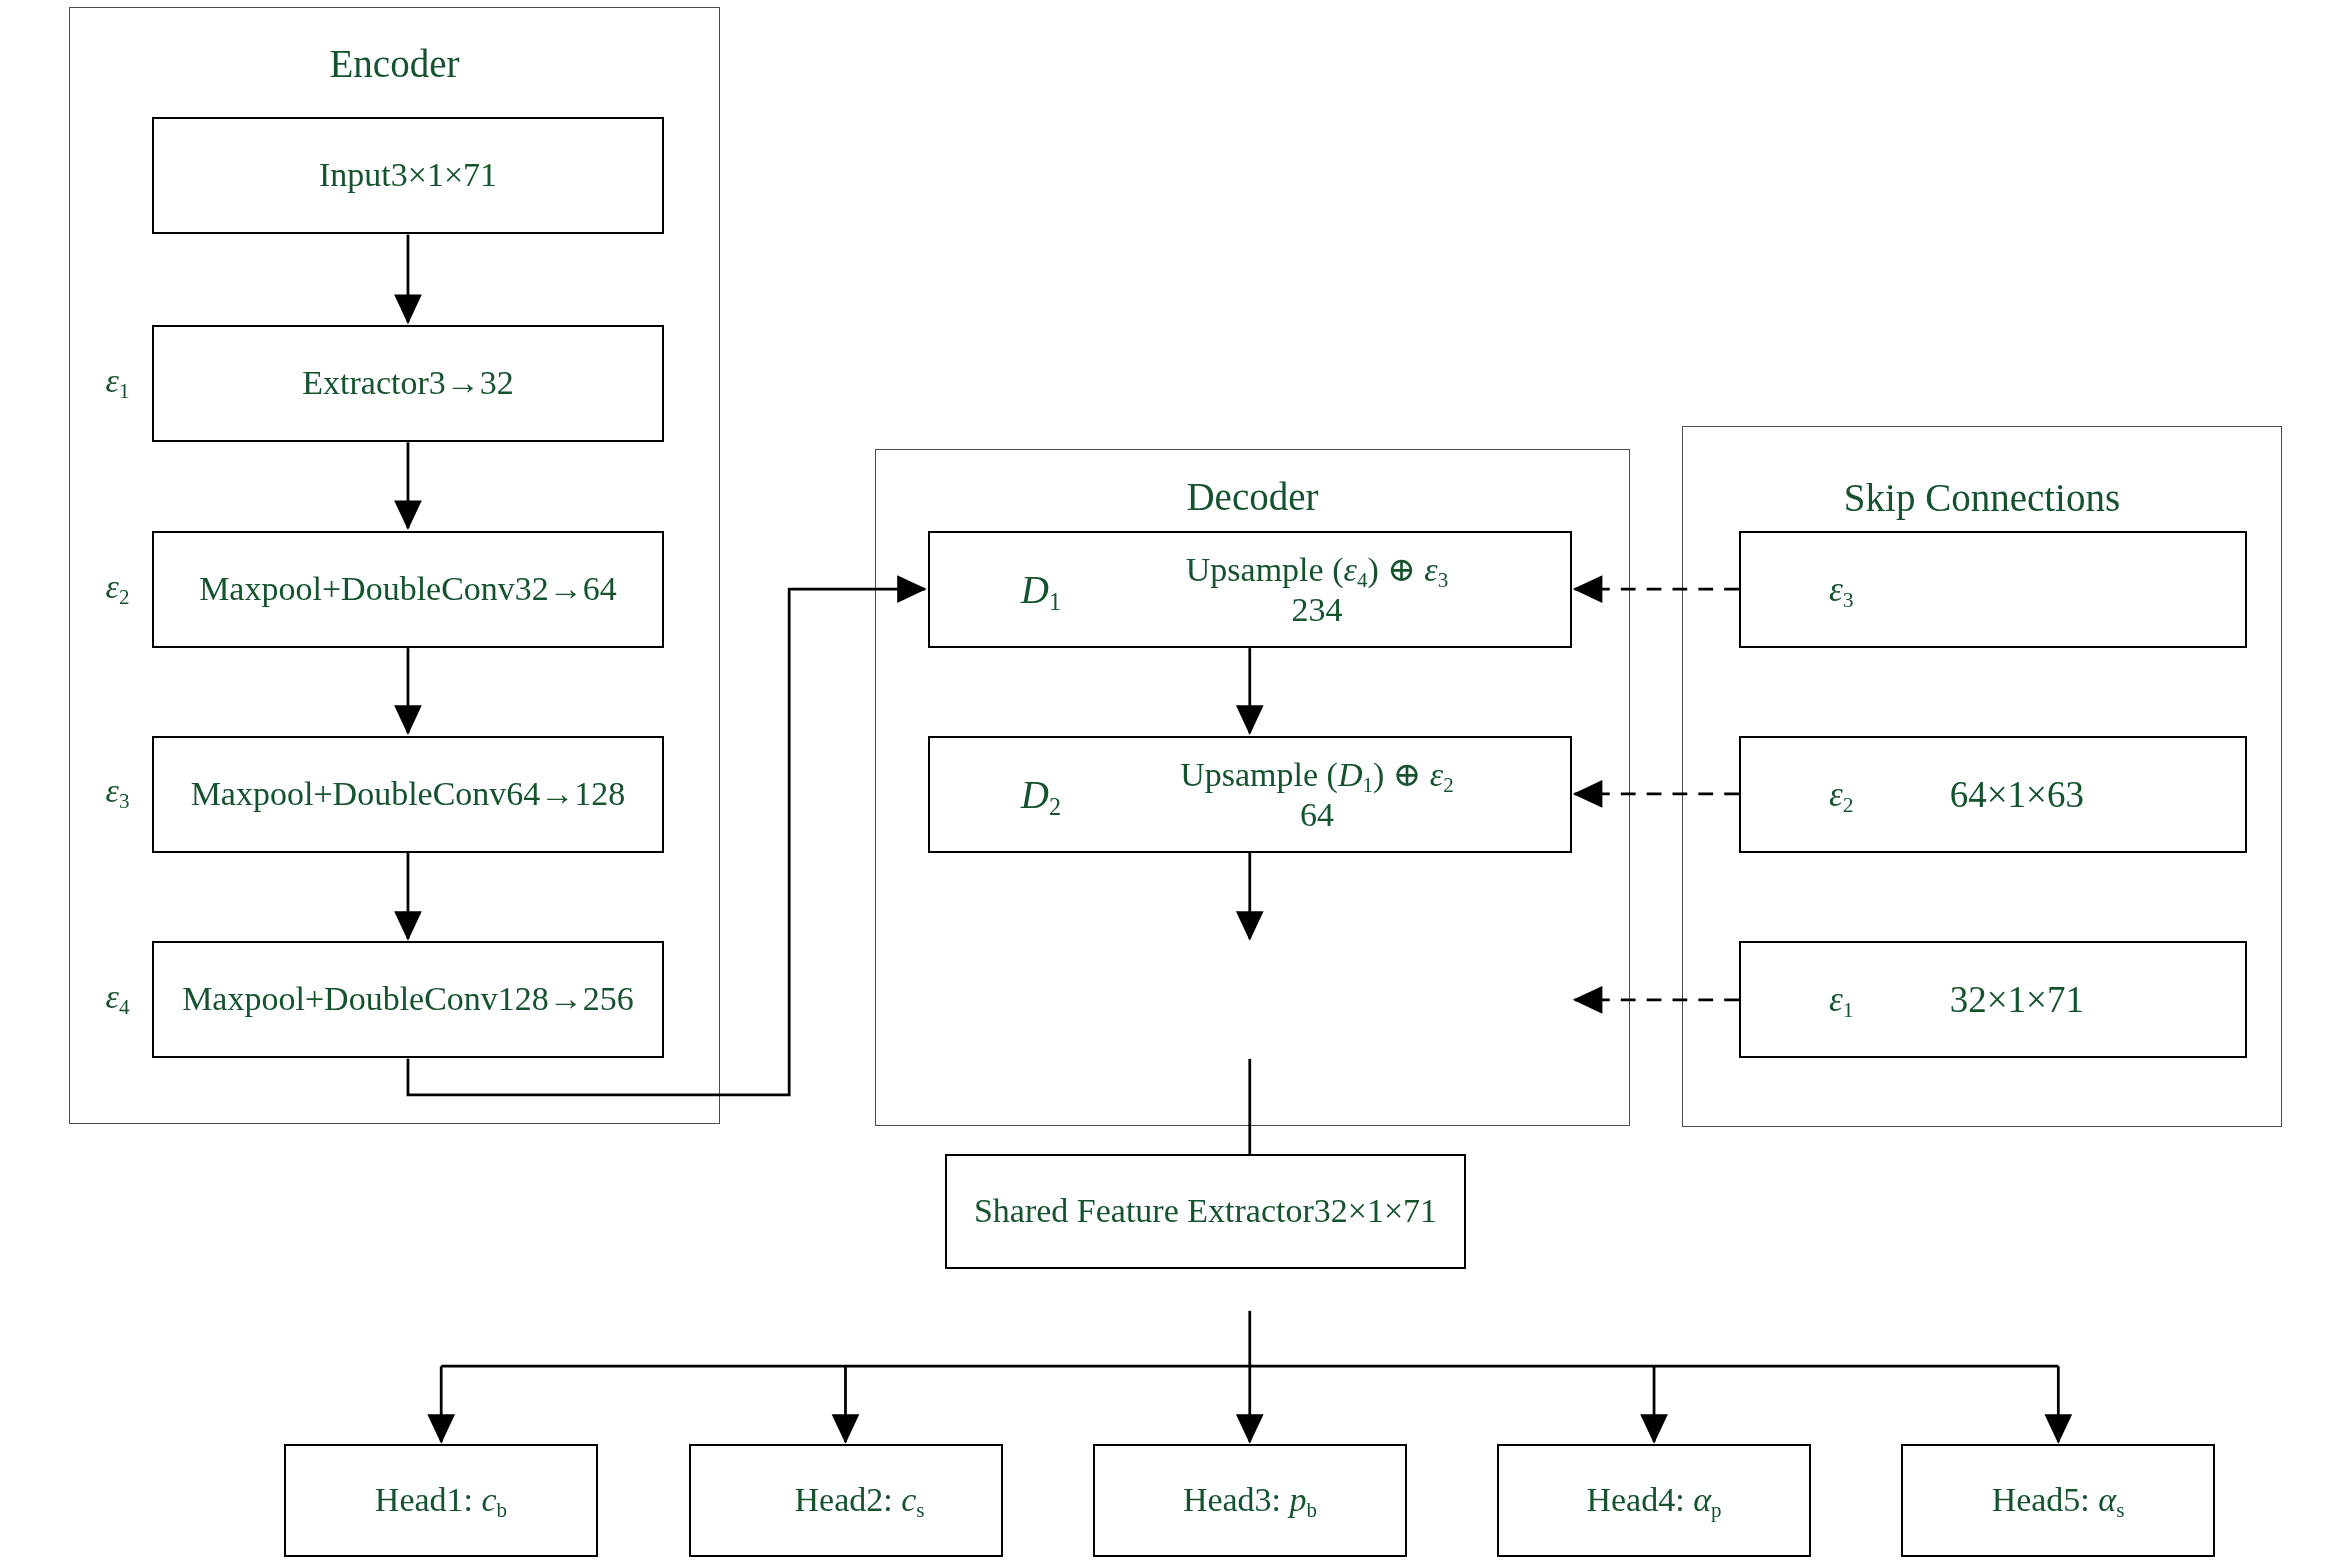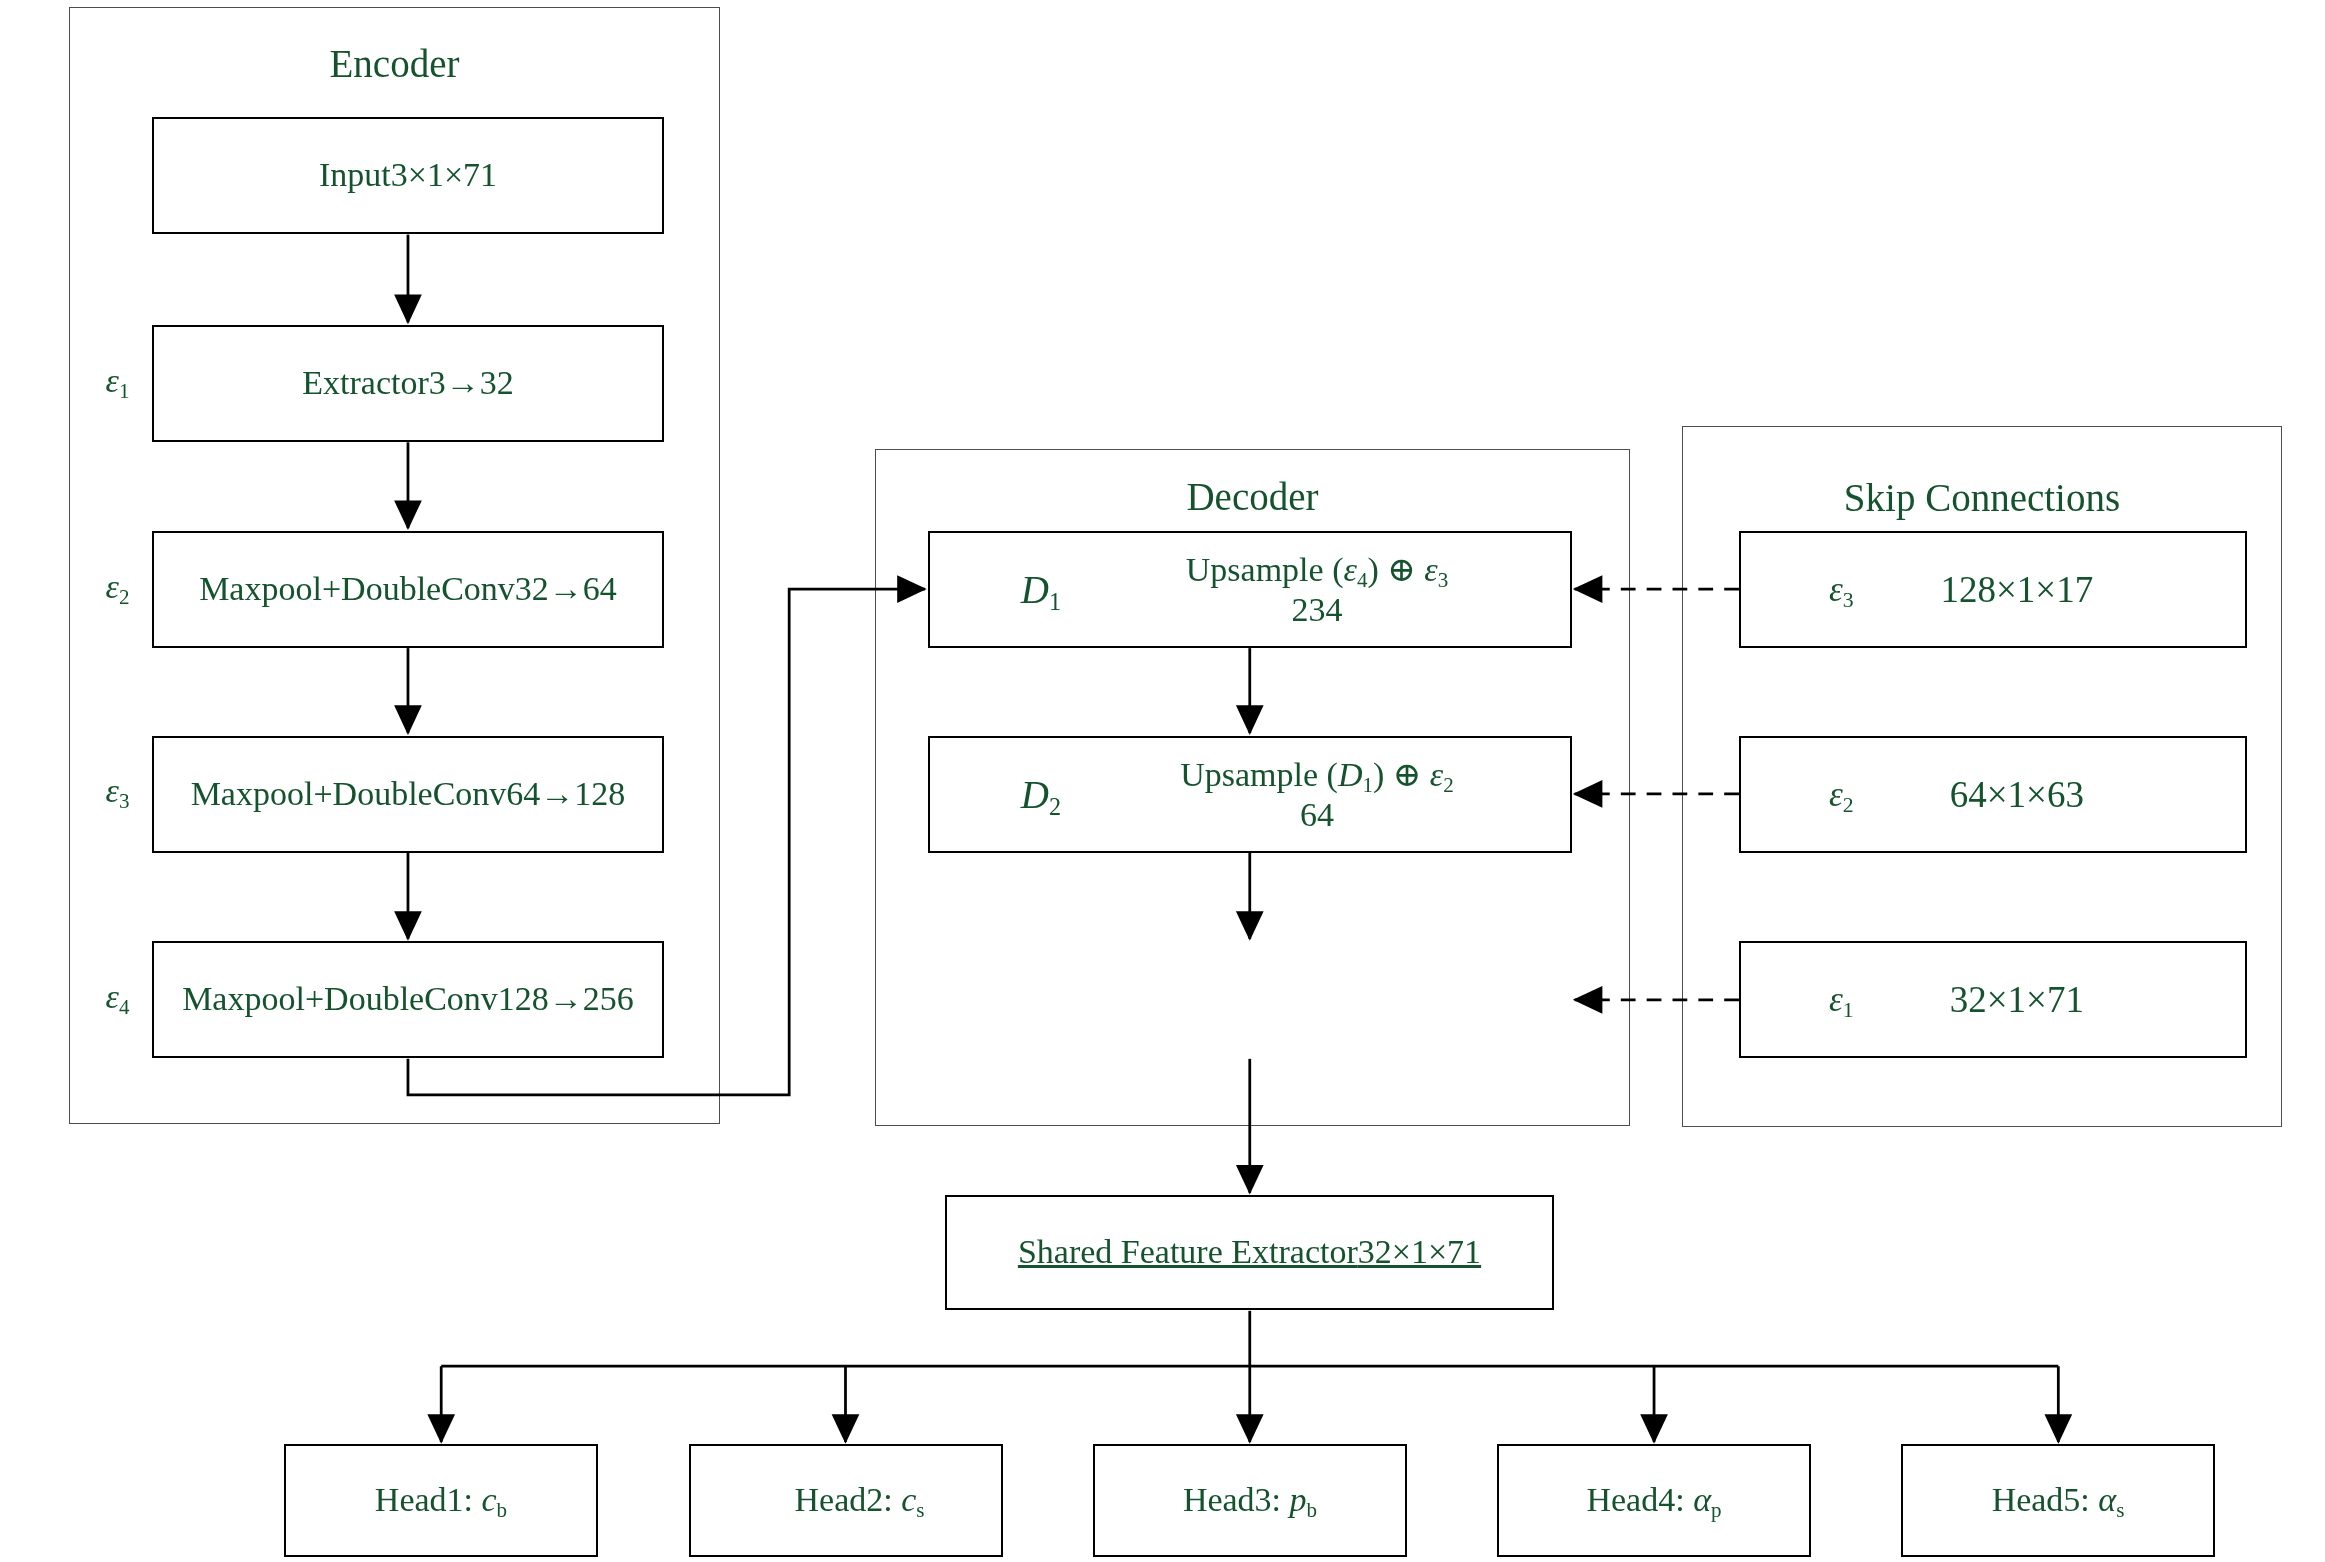--- a/index.html
+++ b/index.html
@@ -107,32 +107,31 @@
   <div class="rowbox" style="left:928px;top:736px;width:644px;height:117px;">
     <div class="d-tag"><span class="it">D</span><span class="sub">2</span></div>
     <div class="d-mid">
       <div><span>Upsample (</span><span class="it">D</span><span class="sub">1</span><span>) ⊕ </span><span class="it">ε</span><span class="sub">2</span></div>
       <div>64</div>
     </div>
   </div>
 
   <div class="rowbox" style="left:1739px;top:531px;width:508px;height:117px;">
     <div class="s-tag"><span class="it">ε</span><span class="sub">3</span></div>
-    <div class="s-dims">128×1×17</div>
   </div>
   <div class="rowbox" style="left:1739px;top:736px;width:508px;height:117px;">
     <div class="s-tag"><span class="it">ε</span><span class="sub">2</span></div>
     <div class="s-dims">64×1×63</div>
   </div>
   <div class="rowbox" style="left:1739px;top:941px;width:508px;height:117px;">
     <div class="s-tag"><span class="it">ε</span><span class="sub">1</span></div>
     <div class="s-dims">32×1×71</div>
   </div>
 
-  <div class="box" style="left:945px;top:1195px;width:609px;height:115px;text-decoration:underline;">
+  <div class="box" style="left:945px;top:1154px;width:521px;height:115px;">
     <div>Shared Feature Extractor</div>
     <div>32×1×71</div>
   </div>
 
   <div class="box" style="left:284px;top:1444px;width:314px;height:113px;">
     <div class="head-label"><span>Head1: </span><span class="it">c</span><span class="sub">b</span></div>
   </div>
   <div class="box" style="left:689px;top:1444px;width:314px;height:113px;padding-left:27px;">
     <div class="head-label"><span>Head2: </span><span class="it">c</span><span class="sub">s</span></div>
   </div>

